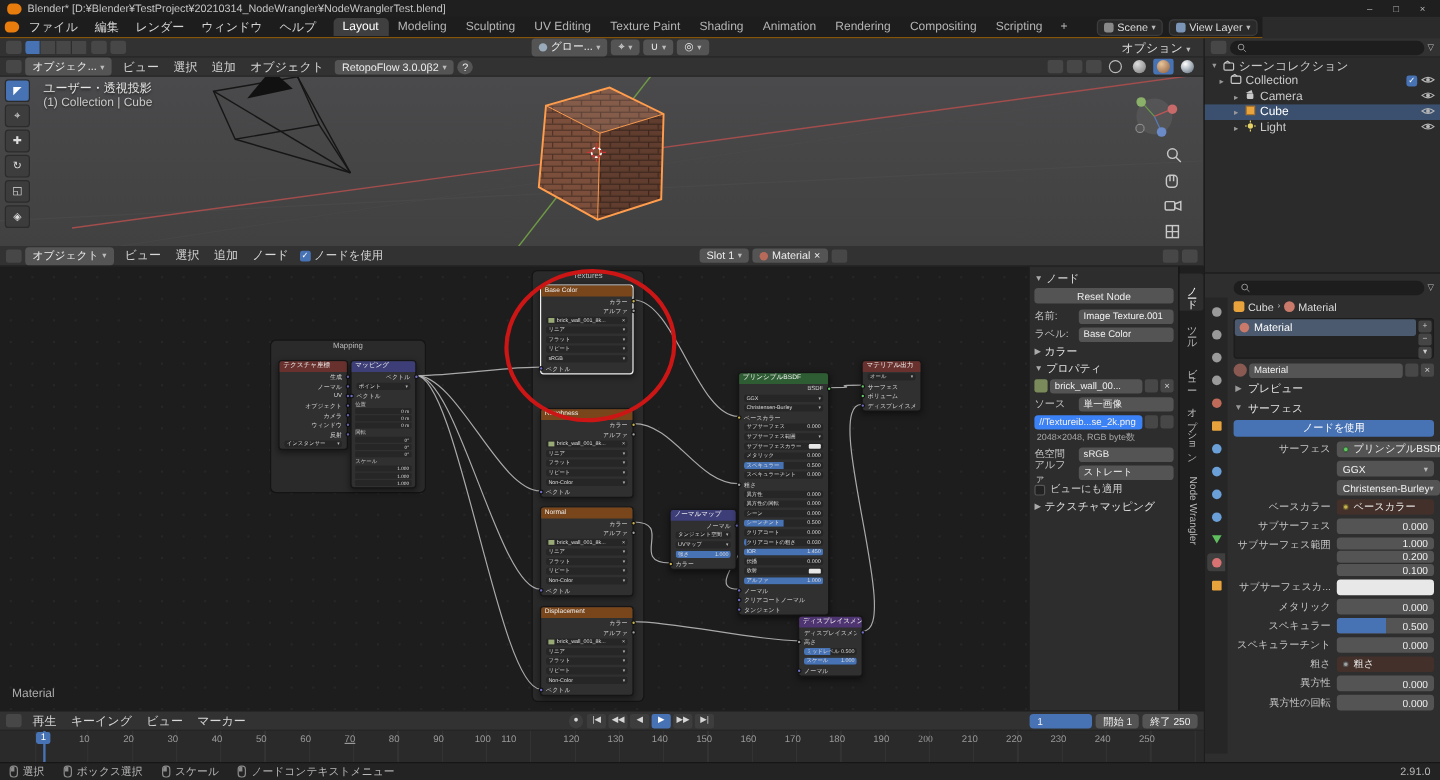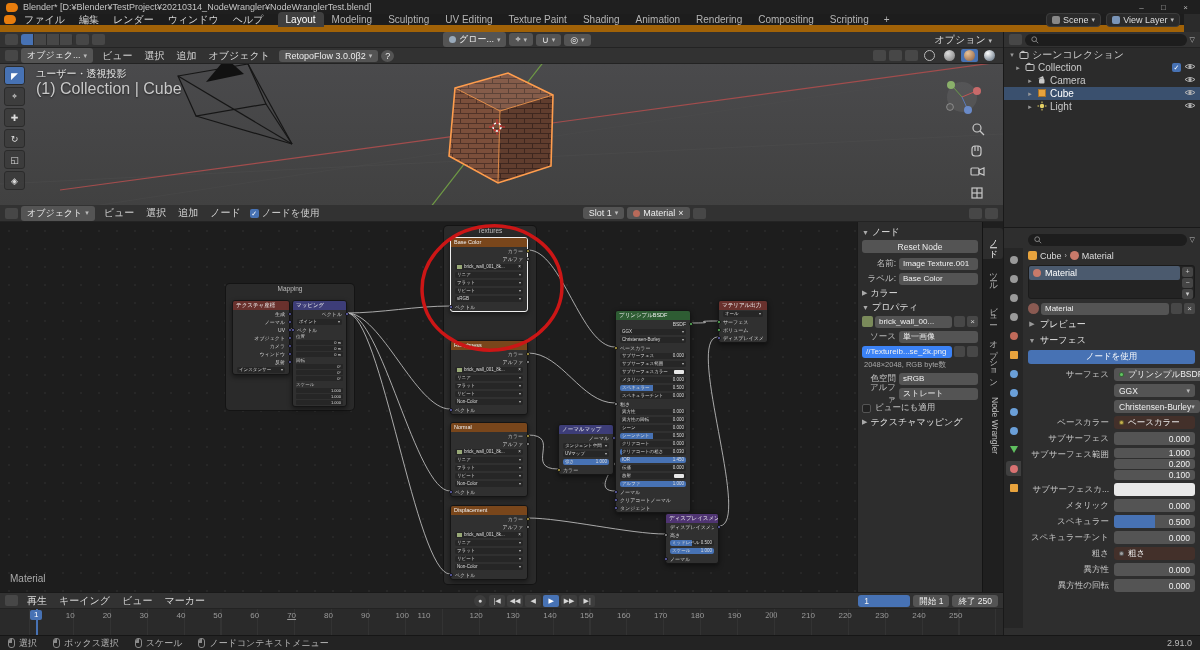--- a/index.html
+++ b/index.html
@@ -6,21 +6,21 @@
 html,body{width:1200px;height:650px;overflow:hidden;background:#1a1a1a;
   font-family:"Liberation Sans","DejaVu Sans",sans-serif;color:#d8d8d8;-webkit-text-size-adjust:none}
 #app{position:relative;width:1200px;height:650px;background:#2b2b2b}
 .abs{position:absolute}
 
 #tb{left:0;top:0;width:1200px;height:14px;background:#1f1f1f;display:flex;align-items:center;gap:5px;padding:0 6px;font-size:9px;color:#c5c5c5}
 .blogo{width:12px;height:9px;border-radius:4px 5px 5px 4px;background:#e87d0d;flex:none}
 #tb .sp{flex:1}
 .wbtn{width:17px;text-align:center;color:#b5b5b5;font-size:8px}
 
-#topbar{left:0;top:14px;width:1184px;height:18px;background:#1d1d1d;display:flex;align-items:center;gap:1px;padding:0 4px;font-size:10px;border-bottom:7px solid #a16207}
+#topbar{left:0;top:14px;width:1052px;height:18px;background:#1d1d1d;display:flex;align-items:center;gap:1px;padding:0 4px;font-size:10px;border-bottom:1px solid #a16207}
 .mi{padding:1px 7px;border-radius:3px;color:#d5d5d5}
 .wsw{display:flex;margin-left:6px;align-items:flex-end}
 .ws{padding:2px 8px;font-size:10px;color:#b5b5b5;border-radius:4px 4px 0 0}
 .ws.active{background:#3f3f3f;color:#fff}
 .wsp{padding:2px 6px;color:#b5b5b5}
 #topbar .sp{flex:1}
 .scw{display:flex;align-items:center;gap:3px;background:#2a2a2a;border:1px solid #3c3c3c;border-radius:4px;height:14px;padding:0 5px;font-size:9px;color:#ddd;margin-left:4px}
 .dot8{width:8px;height:8px;border-radius:2px;background:#888;flex:none}
 
 .ehdr{background:#323232;border-bottom:1px solid #232323;display:flex;align-items:center;gap:3px;padding:0 5px;font-size:10px}
@@ -32,21 +32,21 @@
 .seg .ico.on{background:#4772b4}
 .arr{font-size:7px;color:#bbb}
 .chk{width:9px;height:9px;border-radius:2px;background:#4772b4;color:#fff;font-size:7px;line-height:9px;text-align:center;flex:none}
 .chk.off{background:#222;border:1px solid #555;color:transparent}
 
 #vt{left:0;top:32px;width:1003px;height:16px}
 #vh{left:0;top:48px;width:1003px;height:16px}
 #vp{left:0;top:64px;width:1003px;height:141px;background:linear-gradient(#4a4a4c,#414141);overflow:hidden}
 #vp svg{position:absolute;left:0;top:0}
 .vptxt{position:absolute;left:36px;top:3px;font-size:10px;color:#e6e6e6;text-shadow:0 1px 2px #0008;z-index:5}
-.vptxt2{position:absolute;left:36px;top:16px;font-size:16px;color:#c9c9c9;text-shadow:0 1px 2px #0008;z-index:5}
+.vptxt2{position:absolute;left:36px;top:16px;font-size:10px;color:#c9c9c9;text-shadow:0 1px 2px #0008;z-index:5}
 #vtools{position:absolute;left:4px;top:2px;z-index:6}
 .vtool{width:21px;height:19px;background:#3b3b3bcc;border:1px solid #2b2b2b;border-radius:3px;margin-bottom:2px;display:flex;align-items:center;justify-content:center;font-size:9px;color:#ddd}
 .vtool.active{background:#4772b4;color:#fff}
 .shball{width:11px;height:11px;border-radius:50%;background:radial-gradient(circle at 35% 30%,#ddd,#777);flex:none}
 .shbtn{width:17px;height:13px;display:flex;align-items:center;justify-content:center;border-radius:2px}
 .shbtn.on{background:#4772b4}
 
 #ol{left:1003px;top:32px;width:197px;height:195px;background:#2b2b2b;border-left:1px solid #191919}
 #olh{height:16px}
 .srch{display:flex;align-items:center;gap:3px;background:#1d1d1d;border-radius:8px;height:12px;padding:0 6px;flex:1}
@@ -81,21 +81,21 @@
 .nrow.vec{height:24px;flex-direction:column;align-items:stretch;padding:0 3px;justify-content:flex-start}
 .vlab{height:6px;font-size:4.5px;line-height:6px;color:#c5c5c5}
 .vfield{height:5px;background:#262626;border-radius:1px;margin-bottom:1px;font-size:4px;line-height:5px;text-align:right;padding:0 2px;color:#ddd}
 #ne-mat{position:absolute;left:10px;bottom:8px;font-size:10px;color:#ababab;z-index:4}
 
 #npanel{position:absolute;right:21px;top:0;width:125px;height:370px;background:#2d2d2d;border-left:1px solid #1a1a1a;z-index:6;padding:3px 4px;font-size:9px}
 .np-sec{display:flex;align-items:center;gap:3px;height:14px;color:#e2e2e2}
 .np-sec .tri{font-size:7px;color:#aaa}
 .np-btn{display:block;width:100%;height:13px;background:#545454;border:none;border-radius:3px;color:#ececec;font-size:8.5px;font-family:inherit;margin:1px 0 3px}
 .np-row{display:flex;align-items:center;gap:3px;height:15px}
-.np-lab{width:34px;text-align:right;font-size:8.5px;color:#c3c3c3;flex:none}
+.np-lab{width:34px;text-align:left;font-size:8.5px;color:#c3c3c3;flex:none}
 .np-field{flex:1;height:12px;background:#545454;border-radius:3px;font-size:8px;line-height:12px;padding:0 4px;color:#f0f0f0;overflow:hidden;white-space:nowrap}
 .np-field.dark{background:#3b82f6}
 .np-irow{display:flex;align-items:center;gap:2px;height:15px}
 .np-ic{width:11px;height:11px;background:#474747;border-radius:2px;flex:none}
 .np-info{font-size:7.5px;color:#a8a8a8;height:12px;line-height:12px;padding-left:2px}
 .np-check{display:flex;align-items:center;gap:4px;height:14px;font-size:8.5px;color:#cfcfcf}
 #nptabs{position:absolute;right:0;top:0;width:21px;height:370px;background:#1f1f1f;z-index:6;display:flex;flex-direction:column;gap:2px;padding-top:6px;border-left:1px solid #141414}
 .nptab{writing-mode:vertical-rl;font-size:8.5px;color:#b9b9b9;padding:6px 3px;border-radius:0 3px 3px 0}
 .nptab.active{background:#2d2d2d;color:#fff}
 

